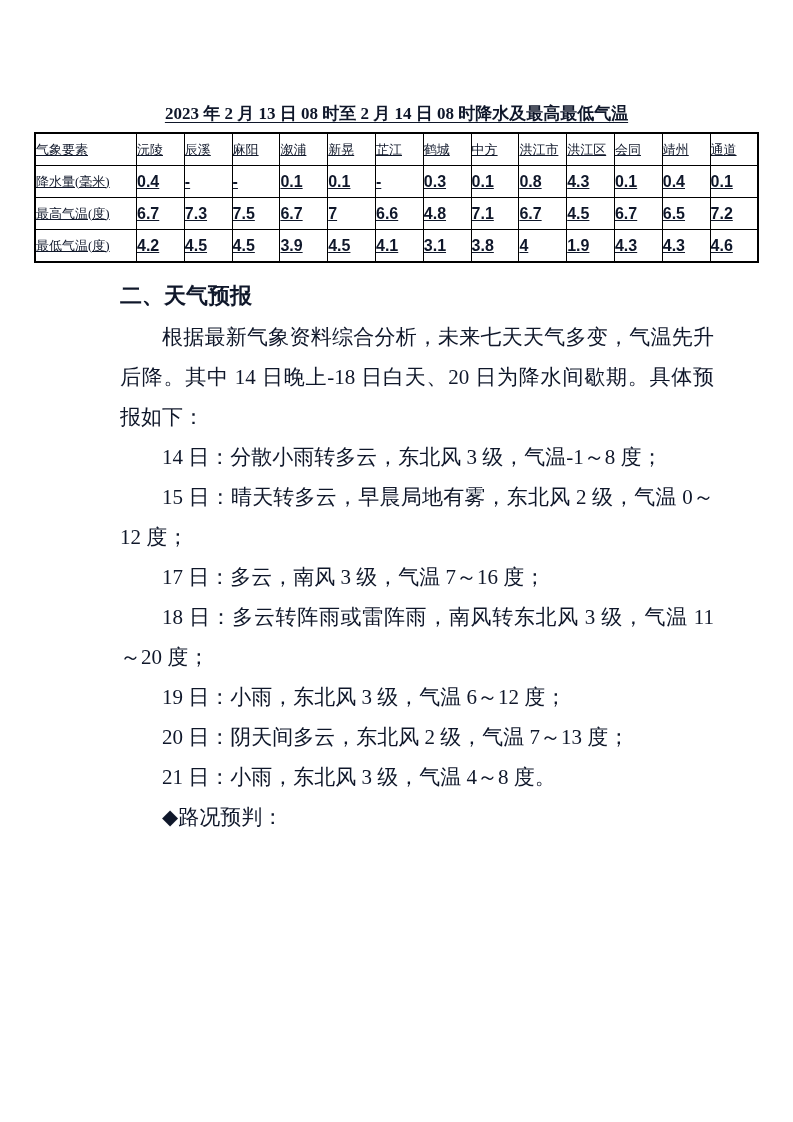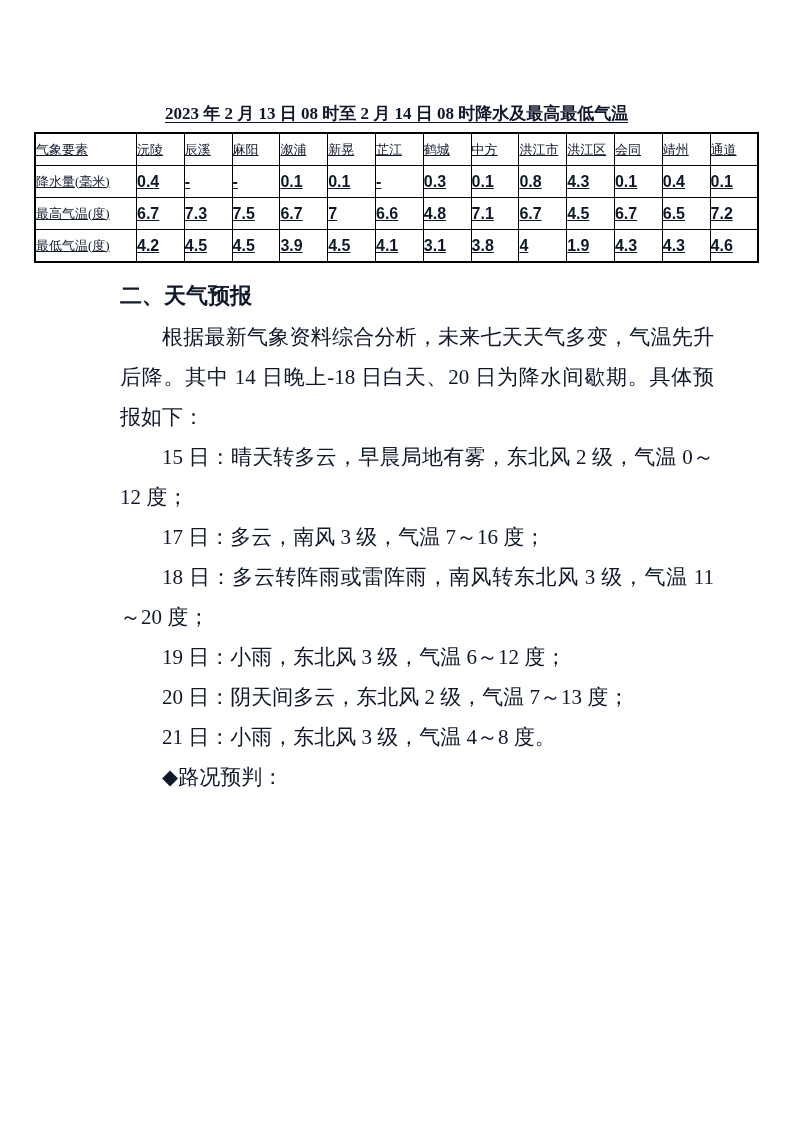--- a/index.html
+++ b/index.html
@@ -156,20 +156,21 @@
       </tbody>
   </table>
 
   <div class="content">
 
     <h2 class="sec-heading">二、天气预报</h2>
 
     <p class="para indent">根据最新气象资料综合分析，未来七天天气多变，气温先升后降。其中 14 日晚上-18 日白天、20 日为降水间歇期。具体预报如下：</p>
 
     <div id="daily-list">
+        <p class="para indent">14 日：分散小雨转多云，东北风 3 级，气温-1～8 度；</p>
         <p class="para indent">15 日：晴天转多云，早晨局地有雾，东北风 2 级，气温 0～12 度；</p>
         <p class="para indent">17 日：多云，南风 3 级，气温 7～16 度；</p>
         <p class="para indent">18 日：多云转阵雨或雷阵雨，南风转东北风 3 级，气温 11～20 度；</p>
         <p class="para indent">19 日：小雨，东北风 3 级，气温 6～12 度；</p>
         <p class="para indent">20 日：阴天间多云，东北风 2 级，气温 7～13 度；</p>
         <p class="para indent">21 日：小雨，东北风 3 级，气温 4～8 度。</p>
       </div>
 
     <p class="para indent bold">◆路况预判：</p>
 

